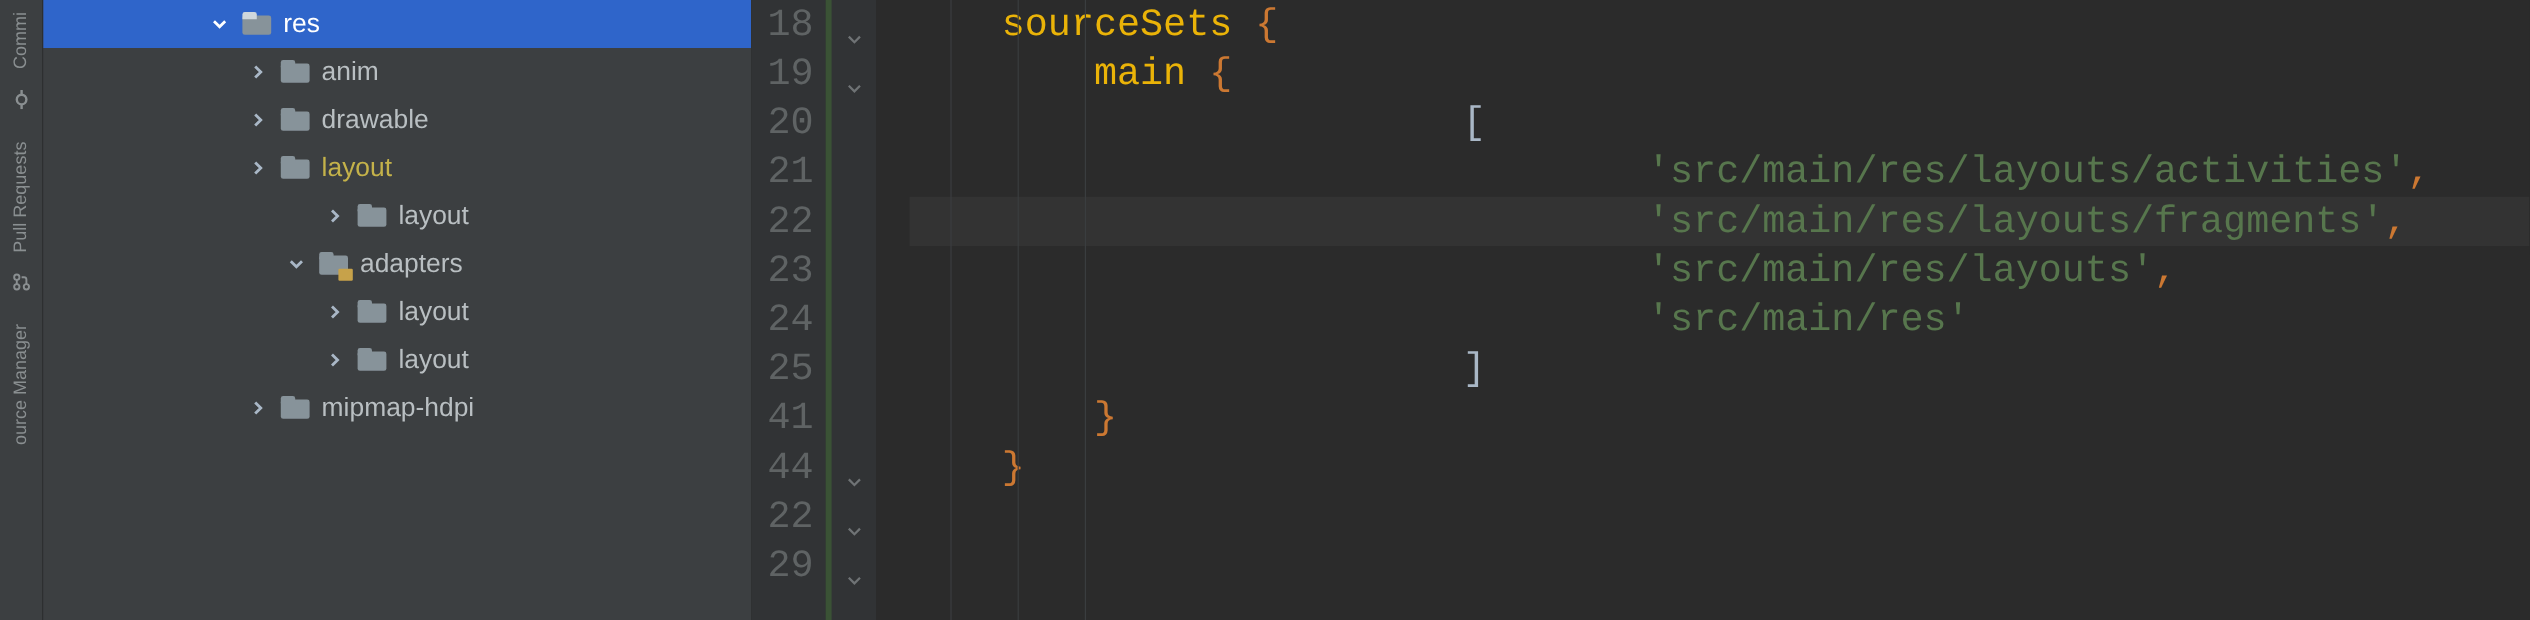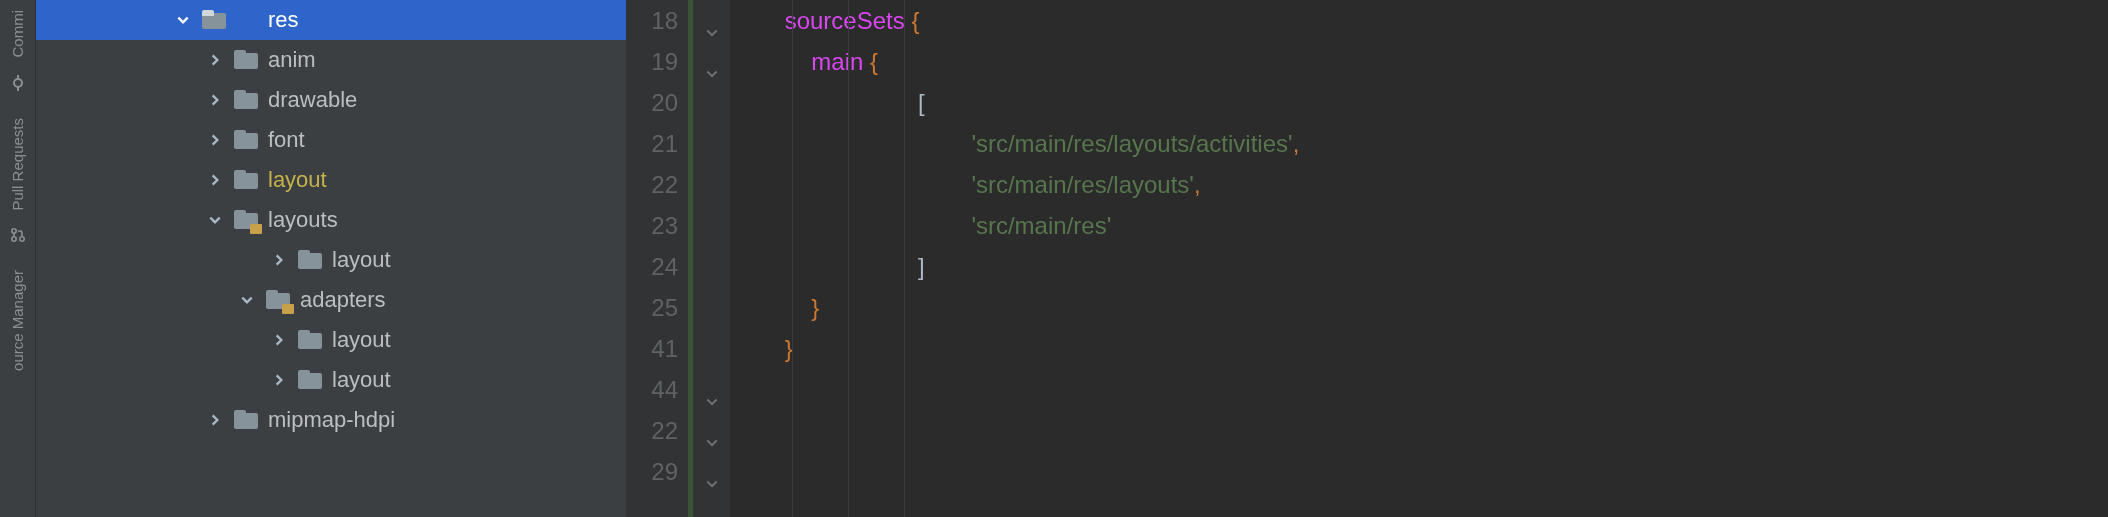--- a/index.html
+++ b/index.html
@@ -96,28 +96,28 @@
   .tree-row .folder-icon.res::before { background: #87939a; }
   .tree-row .folder-icon .badge {
     position: absolute;
     right: -4px; bottom: -4px;
     width: 12px; height: 10px;
     background: #c7a24a;
     border-radius: 1px;
   }
   .tree-row .label { font-weight: 400; }
   .tree-row .label.highlight { color: #c4b24a; }
-  .tree-row.selected .label { color: #ffffff; font-weight: 500; margin-left: 32px; }
+  .tree-row.selected .label { color: #ffffff; font-weight: 500; }
   
   .editor {
     flex: 1 1 auto;
     display: flex;
     background: #2b2b2b;
-    font-family: Liberation Sans, sans-serif;
-    font-size: 24px;
+    font-family: Liberation Mono, monospace;
+    font-size: 32px;
     line-height: 41px;
     position: relative;
   }
   .gutter {
     width: 62px;
     background: #313335;
     color: #5f6364;
     text-align: right;
     padding-right: 10px;
     position: relative;
@@ -149,21 +149,21 @@
     position: relative;
   }
   .code .line {
     height: 41px;
     white-space: pre;
     color: #a9b7c6;
   }
   .code .line.caret {
     background: rgba(255,255,255,0.04);
   }
-  .tok-kw  { color: #d946ef; }
+  .tok-kw  { color: #eab308; }
   .tok-str { color: #57764d; }
   .tok-pun { color: #cc7832; }
   .tok-op  { color: #a9b7c6; }
   .indent-guide {
     position: absolute;
     top: 0; bottom: 0;
     width: 1px;
     background: #3a3d3f;
   }
 </style>
@@ -227,43 +227,21 @@
         <span class="label">drawable</span>
       </div>
       <div class="tree-row">
         <span class="indent" style="width: 160px;"></span>
         <span class="disclosure">
           <svg viewBox="0 0 12 12" width="14" height="14">
             <path d="M4 2 L8 6 L4 10" fill="none" stroke="currentColor" stroke-width="2"></path>
           </svg>
         </span>
         <span class="folder-icon"></span>
-        <span class="label">font</span>
-      </div>
-      <div class="tree-row">
-        <span class="indent" style="width: 160px;"></span>
-        <span class="disclosure">
-          <svg viewBox="0 0 12 12" width="14" height="14">
-            <path d="M4 2 L8 6 L4 10" fill="none" stroke="currentColor" stroke-width="2"></path>
-          </svg>
-        </span>
-        <span class="folder-icon"></span>
         <span class="label highlight">layout</span>
-      </div>
-      <div class="tree-row">
-        <span class="indent" style="width: 160px;"></span>
-        <span class="disclosure">
-          <svg viewBox="0 0 12 12" width="14" height="14">
-            <path d="M2 4 L6 8 L10 4" fill="none" stroke="currentColor" stroke-width="2"></path>
-          </svg>
-        </span>
-        <span class="folder-icon">
-          <span class="badge"></span>
-        </span>
-        <span class="label">layouts</span>
       </div>
       <div class="tree-row">
         <span class="indent" style="width: 224px;"></span>
         <span class="disclosure">
           <svg viewBox="0 0 12 12" width="14" height="14">
             <path d="M4 2 L8 6 L4 10" fill="none" stroke="currentColor" stroke-width="2"></path>
           </svg>
         </span>
         <span class="folder-icon"></span>
         <span class="label">layout</span>
@@ -346,20 +324,21 @@
           </svg></div>
       </div>
     <div class="code" id="code">
       <div class="indent-guide" style="left:62px"></div>
       <div class="indent-guide" style="left:118px"></div>
       <div class="indent-guide" style="left:174px"></div>
     <div class="line"><span style="white-space:pre">    </span><span class="tok-kw">sourceSets </span><span class="tok-pun">{</span></div>
         <div class="line"><span style="white-space:pre">        </span><span class="tok-kw">main </span><span class="tok-pun">{</span></div>
         <div class="line"><span style="white-space:pre">                        </span><span class="tok-op">[</span></div>
         <div class="line"><span style="white-space:pre">                                </span><span class="tok-str">'src/main/res/layouts/activities'</span><span class="tok-pun">,</span></div>
+        <div class="line caret"><span style="white-space:pre">                                </span><span class="tok-str">'src/main/res/layouts/fragments'</span><span class="tok-pun">,</span></div>
         <div class="line"><span style="white-space:pre">                                </span><span class="tok-str">'src/main/res/layouts'</span><span class="tok-pun">,</span></div>
         <div class="line"><span style="white-space:pre">                                </span><span class="tok-str">'src/main/res'</span></div>
         <div class="line"><span style="white-space:pre">                        </span><span class="tok-op">]</span></div>
         <div class="line"><span style="white-space:pre">        </span><span class="tok-pun">}</span></div>
         <div class="line"><span style="white-space:pre">    </span><span class="tok-pun">}</span></div>
       </div>
   </div>
 
 </div>
 

